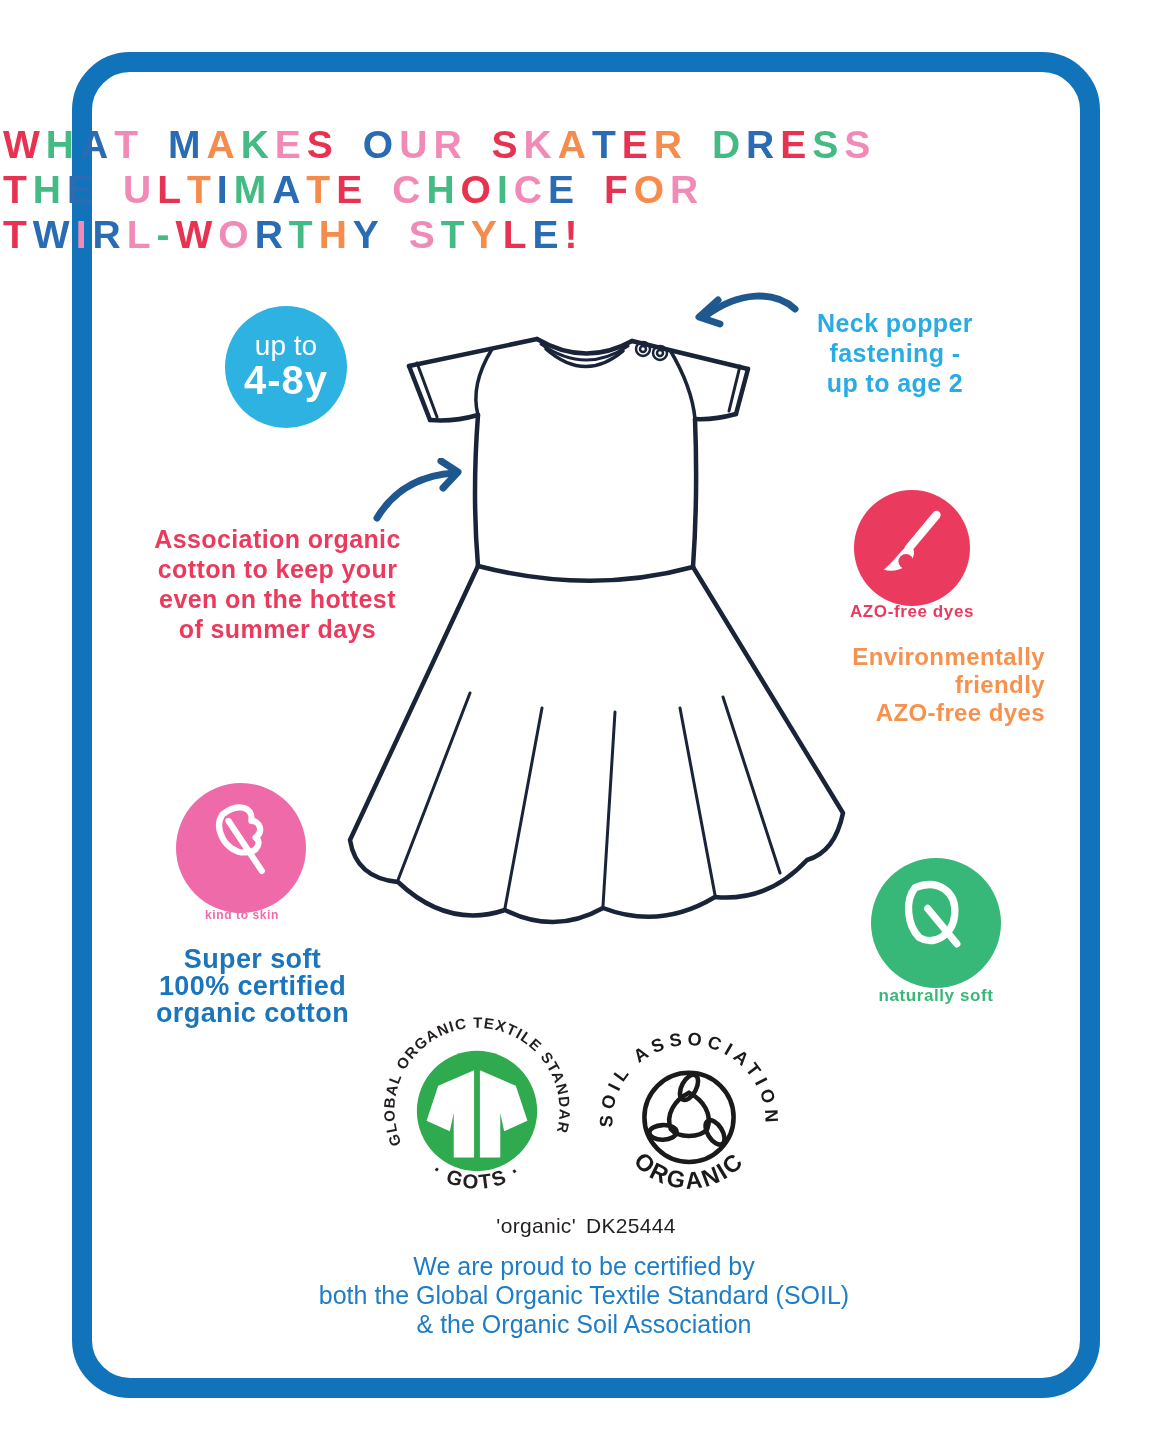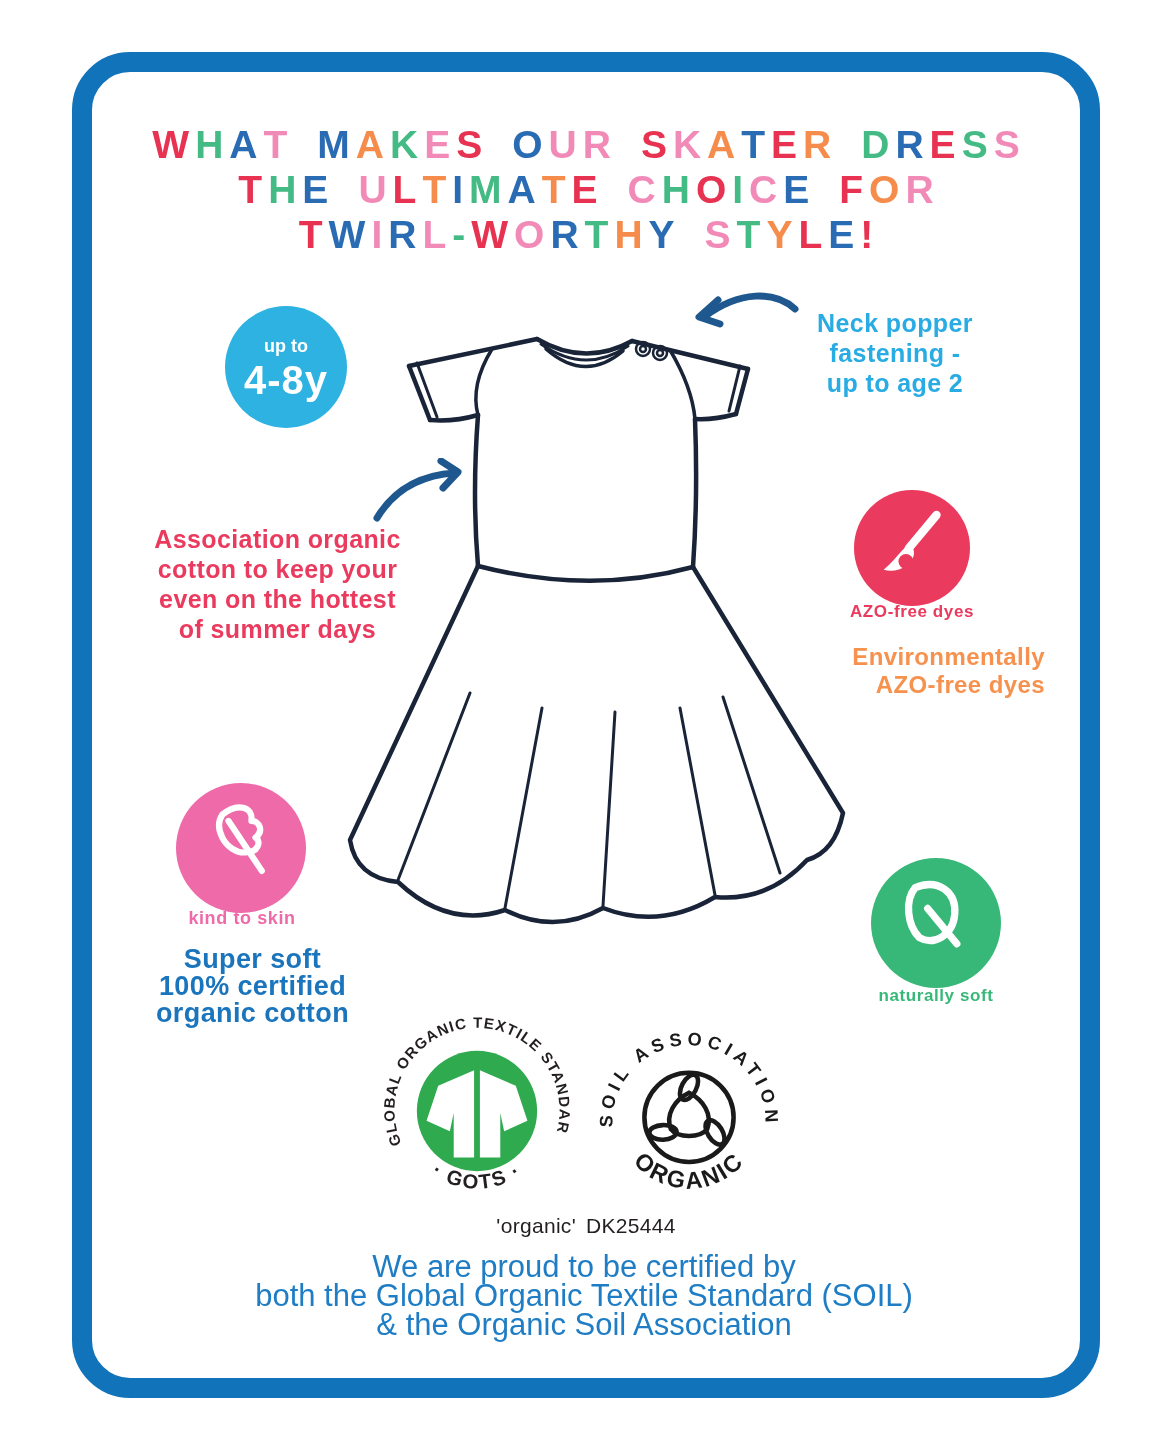--- a/index.html
+++ b/index.html
@@ -2,56 +2,56 @@
 <html><head>
 <meta charset="utf-8">
 <style>
   html,body{margin:0;padding:0;background:#ffffff;}
   body{width:1172px;height:1450px;font-family:"Liberation Sans",sans-serif;}
   .canvas{position:relative;width:1172px;height:1450px;background:#fff;overflow:hidden;}
   .frame{position:absolute;left:72px;top:52px;width:1028px;height:1346px;
          border:20px solid #1173ba;border-radius:58px;box-sizing:border-box;}
 
   
-  .title{position:absolute;left:0;top:122px;width:1172px;text-align:center;}
+  .title{position:absolute;left:0;top:122px;width:1172px;}
   .t-line{height:45px;line-height:45px;font-size:39px;font-weight:bold;white-space:nowrap;}
   .t-line span{display:inline-block;margin:0 3px;}
   .t-line .sp{width:18px;}
 
   
   .badge-age{position:absolute;left:225px;top:306px;width:122px;height:122px;background:#2db2e2;
              border-radius:50%;color:#fff;text-align:center;display:flex;flex-direction:column;justify-content:center;}
-  .badge-age .l1{font-size:18px;font-weight:bold;line-height:24px;}
+  .badge-age .l1{font-size:28px;font-weight:normal;line-height:24px;}
   .badge-age .l2{font-size:40px;font-weight:bold;line-height:40px;margin-top:2px;letter-spacing:1px;}
 
   
   .note{position:absolute;text-align:center;font-weight:bold;letter-spacing:.4px;}
   .note-neck{left:785px;top:308px;width:220px;font-size:25px;line-height:30px;color:#29abe3;}
   .note-breathe{left:95px;top:524px;width:365px;font-size:25px;line-height:30px;color:#ea3a5e;}
   .note-env{left:780px;top:643px;width:265px;font-size:24px;line-height:28px;color:#f6914e;text-align:right;}
   .note-soft{left:100px;top:946px;width:305px;font-size:27px;line-height:27px;color:#1b75bc;}
 
   
   .badge{position:absolute;border-radius:50%;display:flex;align-items:center;justify-content:center;}
   .badge svg{width:80%;height:80%;}
   .badge-azo{left:854px;top:490px;width:116px;height:116px;background:#ea3a5e;}
   .badge-kind{left:176px;top:783px;width:130px;height:130px;background:#ee6aa9;}
   .badge-leaf{left:871px;top:858px;width:130px;height:130px;background:#38b878;}
-  .badge-label{position:absolute;text-align:center;font-weight:bold;font-size:18px;letter-spacing:.6px;}
+  .badge-label{position:absolute;text-align:center;font-weight:bold;font-size:12px;letter-spacing:.6px;}
   .label-azo{left:812px;top:602px;width:200px;color:#ea3a5e;font-size:17px;}
   .label-kind{left:142px;top:908px;width:200px;color:#ee6aa9;}
   .label-leaf{left:836px;top:986px;width:200px;color:#38b878;font-size:17px;}
 
   .art{position:absolute;}
 
   
   .cert-code{position:absolute;left:0;top:1214px;width:1172px;text-align:center;font-size:21px;
              color:#231f20;font-weight:500;letter-spacing:.3px;}
   .cert-code .code{margin-left:10px;}
-  .footer{position:absolute;left:0;top:1252px;width:1168px;text-align:center;font-size:31px;
+  .footer{position:absolute;left:0;top:1252px;width:1168px;text-align:center;font-size:25px;
           line-height:29px;color:#1e7dc4;}
 </style>
 </head>
 <body>
 
 <div class="canvas">
 
   <div class="frame"></div>
 
   <div class="title">
@@ -129,20 +129,21 @@
   <div class="badge badge-azo">
     <svg viewBox="0 0 100 100">
       <line x1="76" y1="14" x2="46" y2="50" stroke="#fff" stroke-width="9" stroke-linecap="round"></line>
       <path d="M46,46 C37,52 33,61 19,73 C33,77 46,70 51,59 C53,53 51,48 46,46 Z" fill="#fff"></path>
       <circle cx="43" cy="64" r="8" fill="#ea3a5e"></circle>
     </svg>
   </div>
   <div class="badge-label label-azo">AZO-free dyes</div>
   <div class="note note-env">
     <div>Environmentally</div>
+    <div>friendly</div>
     <div>AZO-free dyes</div>
   </div>
 
   <div class="badge badge-kind">
     <svg viewBox="0 0 100 100">
       <g fill="none" stroke="#fff" stroke-width="6" stroke-linecap="round" stroke-linejoin="round">
         <path d="M32,18 C46,6 62,10 60,24 C68,24 72,34 64,40 C70,44 66,54 56,54 C46,56 36,48 32,40 C28,32 28,24 32,18 Z"></path>
         <path d="M38,24 L70,72"></path>
       </g>
     </svg>

